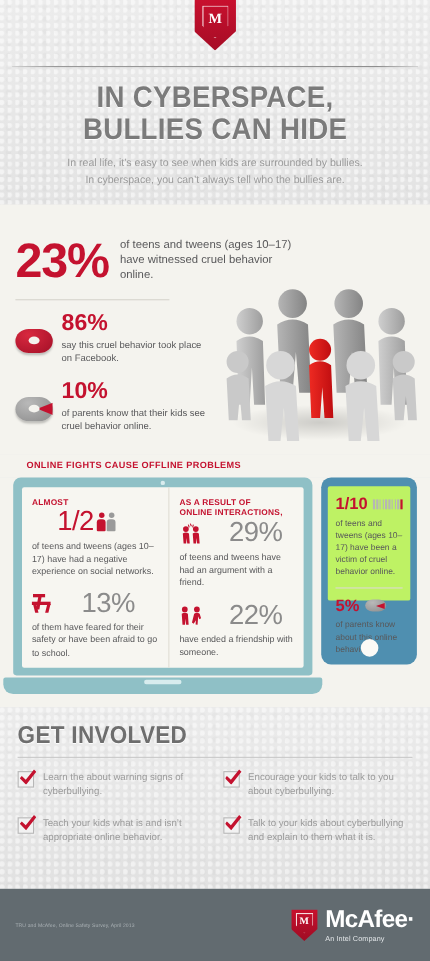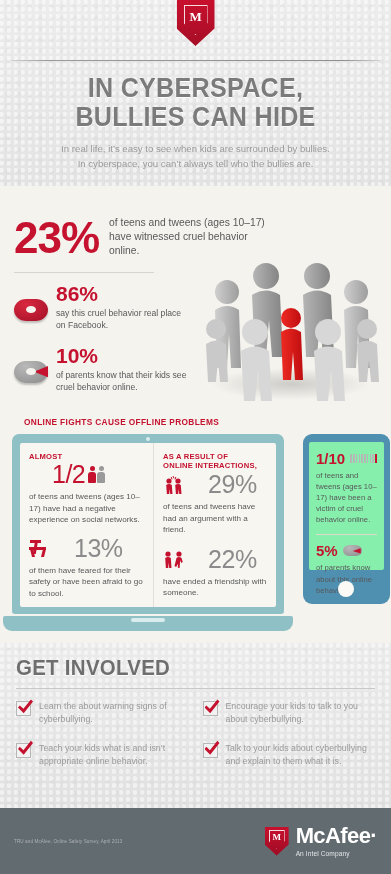--- a/index.html
+++ b/index.html
@@ -107,21 +107,21 @@
 
   
   .crowd { position:absolute; right:2px; top:48px; width:196px; height:170px; }
 
   
   .of-head {
     color:#c4122f; font-weight:bold; font-size:8.3px; letter-spacing:.35px;
     font-family:"Liberation Sans Narrow","Liberation Sans",sans-serif;
     padding:4px 0 7px 24px; background:#f4f3ee;
   }
-  .devices { background:#f4f3ee; display:flex; padding:0 12px 12px 12px; align-items:flex-start;gap:11px; }
+  .devices { background:#f4f3ee; display:flex; padding:0 12px 12px 12px; align-items:flex-start; }
 
   .laptop { flex:0 0 auto; width:272px; }
   .laptop-lid {
     background:#8fc0c6; border-radius:7px 7px 3px 3px; padding:9px 8px 7px 8px; position:relative;
   }
   .cam { width:4px; height:4px; border-radius:50%; background:#d8ecee; position:absolute; left:50%; transform:translateX(-50%); top:3px; }
   .screen { background:#f7f6f1; border-radius:2px; display:flex; min-height:128px; }
   .pane { padding:9px 8px 8px 9px; }
   .pane.left { width:52%; }
   .pane.right { width:48%; border-left:1px solid #e0ded5; padding-left:9px; }
@@ -147,21 +147,21 @@
 
   .chair { width:20px; height:17px; position:relative; margin-right:2px; }
   .chair .back { position:absolute; left:5px; top:0; width:3px; height:14px; background:#c4122f; transform:skewX(-10deg); }
   .chair .seat { position:absolute; left:0; top:7px; width:17px; height:3px; background:#c4122f; }
   .chair .leg1 { position:absolute; left:2px; top:9px; width:3px; height:8px; background:#c4122f; transform:skewX(14deg);}
   .chair .leg2 { position:absolute; left:13px; top:9px; width:3px; height:8px; background:#c4122f; transform:skewX(-14deg);}
   .chair .top { position:absolute; left:1px; top:0; width:11px; height:3px; background:#c4122f; }
 
   
   .phone { flex:1 1 auto; margin-left:8px; background:#4f8fb0; border-radius:9px; padding:8px 6px 0 6px; height:170px; position:relative; }
-  .phone-screen { background:#86efac; border-radius:2px; padding:8px 7px; height:128px; }
+  .phone-screen { background:#bef264; border-radius:2px; padding:8px 7px; height:104px; }
   .home-btn { position:absolute; left:50%; transform:translateX(-50%); bottom:7px; width:16px; height:16px; border-radius:50%; background:#fbfaf6; }
   .phone-num { color:#c4122f; font-weight:bold; font-size:15px; line-height:1;
     font-family:"Liberation Sans Narrow","Liberation Sans",sans-serif; }
   .tally { display:flex; align-items:flex-end; gap:1.2px; margin-left:5px; }
   .tally span { display:block; width:1.6px; height:9px; background:#b6b6b6; }
   .tally span.on { background:#c4122f; }
   .phone-copy { color:#58585a; font-size:7.7px; line-height:1.45; margin-top:4px; }
   .phone-rule { height:1px; background:#ddd9cf; margin:9px 0 8px 0; }
   .sm-donut { width:19px; height:11px; position:relative; display:inline-block; margin-left:5px; vertical-align:2px; }
   .sm-donut .d { position:absolute; inset:0; border-radius:50%/70%; background:radial-gradient(ellipse at 35% 25%, #b9b9b9,#8a8a8a); }
@@ -317,21 +317,21 @@
     <div class="mini-rule"></div>
 
     <div class="mini-stats">
       <div class="mini-row">
         <div class="donut red">
           <div class="disc"></div>
             <div class="hole"></div>
         </div>
         <div class="mini-text">
           <div class="mini-num">86%</div>
-          <div class="mini-desc">say this cruel behavior real place on Facebook.</div>
+          <div class="mini-desc">say this cruel behavior took place on Facebook.</div>
         </div>
       </div>
       <div class="mini-row">
         <div class="donut grey">
           <div class="disc"></div>
             <div class="wedge"></div>
             <div class="hole"></div>
         </div>
         <div class="mini-text">
           <div class="mini-num">10%</div>

